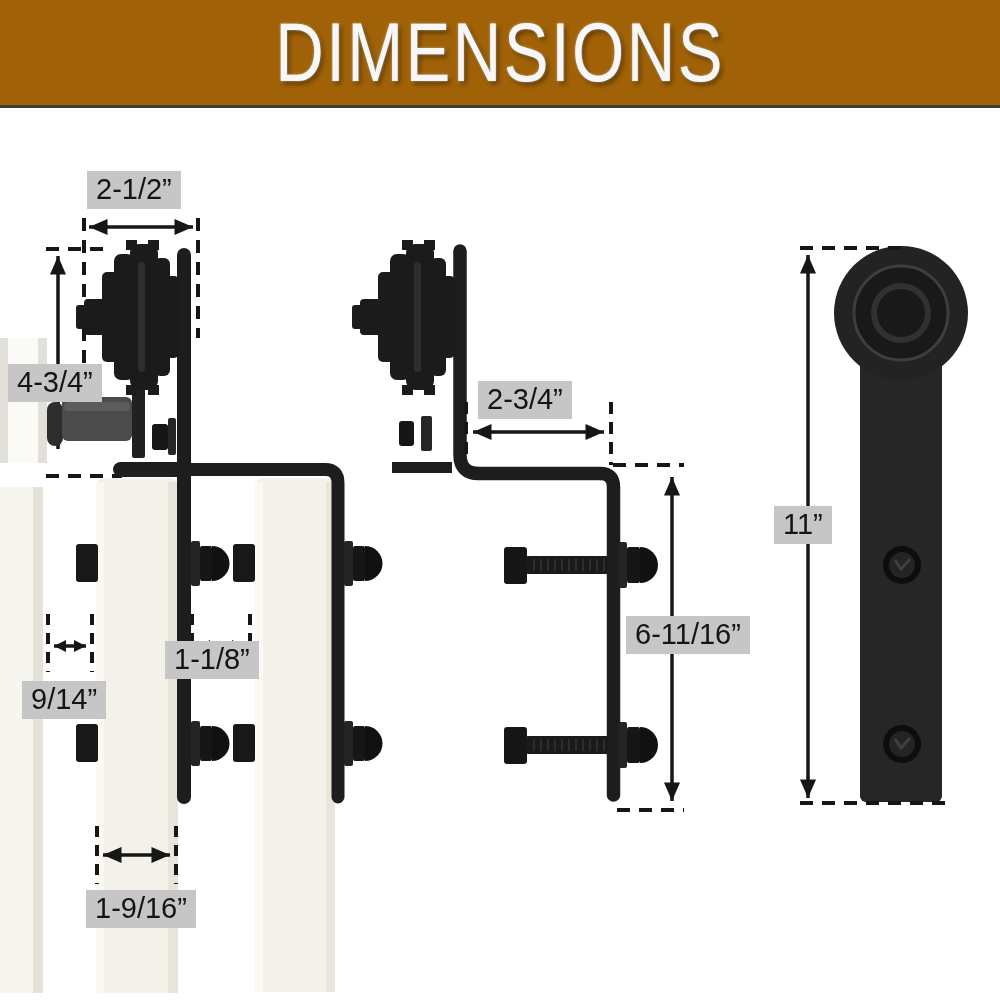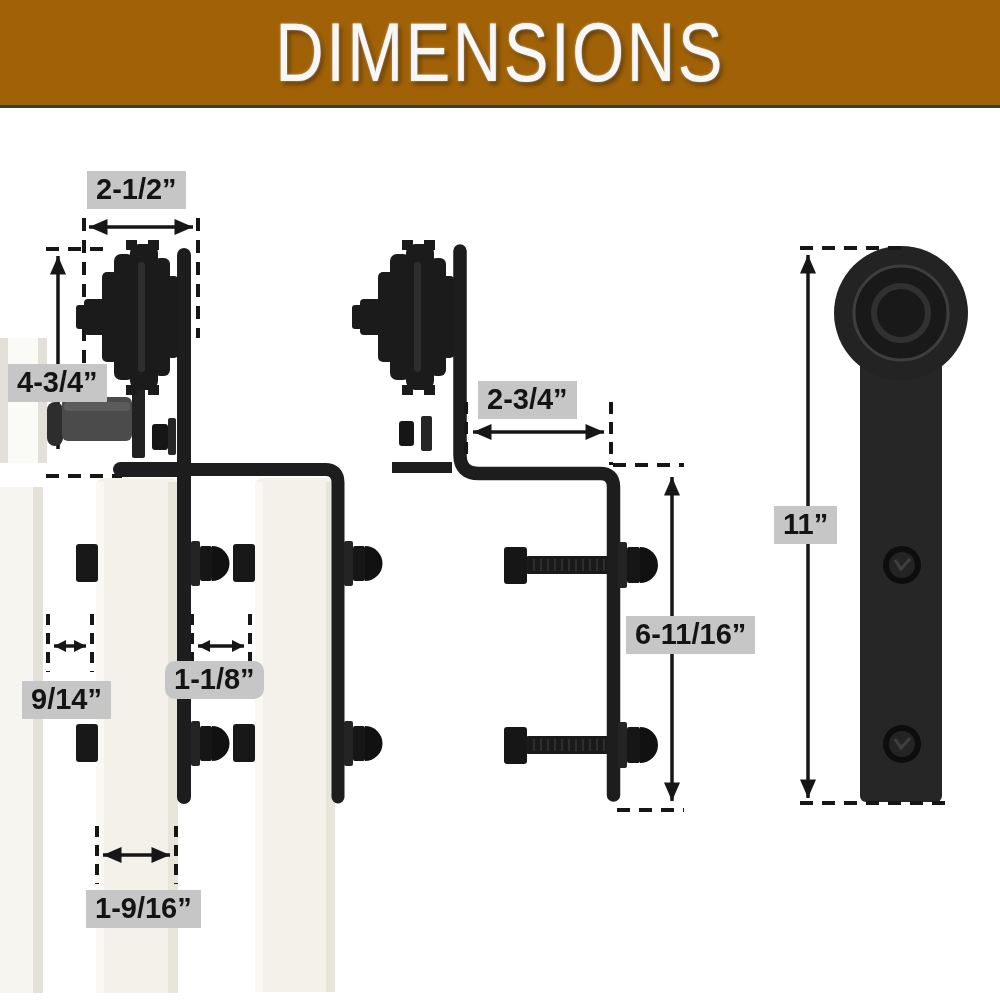--- a/index.html
+++ b/index.html
@@ -4,21 +4,21 @@
 <style>
   html,body{margin:0;padding:0;background:#fff;}
   .stage{position:relative;width:1000px;height:1000px;background:#ffffff;overflow:hidden;
          font-family:"Liberation Sans","DejaVu Sans",sans-serif;}
   .banner{position:absolute;left:0;top:0;width:1000px;height:105px;background:#a16207;
           border-bottom:3px solid #3c3c3c;display:flex;align-items:center;justify-content:center;}
   .banner h1{margin:0;font-size:84px;font-weight:400;color:#f7f7f7;letter-spacing:3px;
              transform:scaleX(0.80);transform-origin:center;
              text-shadow:0 0 3px rgba(255,255,255,.5),3px 3px 6px rgba(0,0,0,.45);}
   svg.diagram{position:absolute;left:0;top:0;}
-  .lbl{position:absolute;background:#c6c6c6;color:#141414;font-weight:bold;font-size:29px;
+  .lbl{position:absolute;background:#c6c6c6;color:#141414;font-weight:normal;font-size:29px;
        line-height:1.1;padding:3px 9px;white-space:nowrap;}
 </style>
 </head>
 <body>
 
 <div class="stage">
 
   <header class="banner">
     <h1>DIMENSIONS</h1>
   </header>
@@ -191,18 +191,18 @@
         <line x1="808" y1="255" x2="808" y2="798" stroke-width="3.5" marker-start="url(#arr)" marker-end="url(#arr)"></line>
         <line x1="800" y1="803" x2="948" y2="803" stroke-width="4" stroke-dasharray="13 9"></line>
       </g>
     </g>
   </svg>
 
   <div class="lbl" style="left:87px;top:171px;">2-1/2”</div>
   <div class="lbl" style="left:8px;top:364px;">4-3/4”</div>
   <div class="lbl" style="left:478px;top:381px;">2-3/4”</div>
   <div class="lbl" style="left:22px;top:681px;">9/14”</div>
-  <div class="lbl" style="left:165px;top:661px;border-radius:10px;">1-1/8”</div>
+  <div class="lbl" style="left:165px;top:641px;">1-1/8”</div>
   <div class="lbl" style="left:79px;top:890px;margin-left:7px;">1-9/16”</div>
   <div class="lbl" style="left:626px;top:616px;">6-11/16”</div>
   <div class="lbl" style="left:774px;top:506px;">11”</div>
 
 </div>
 
 </body></html>

